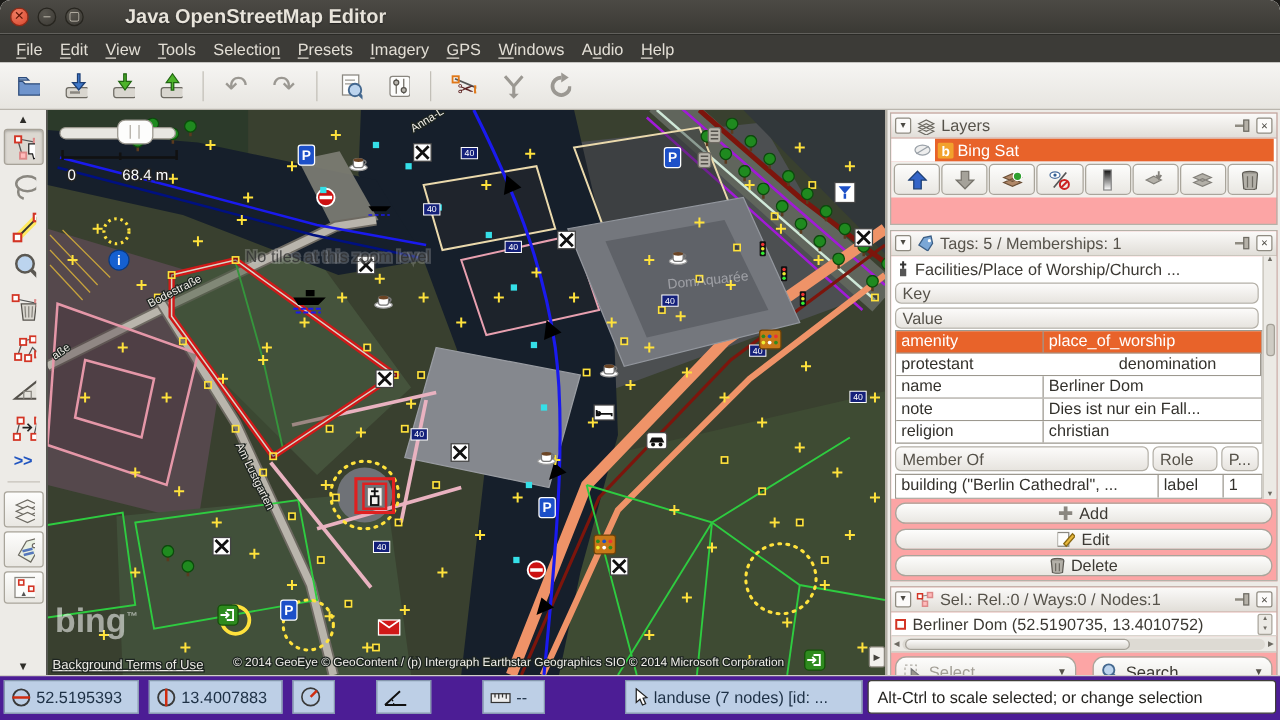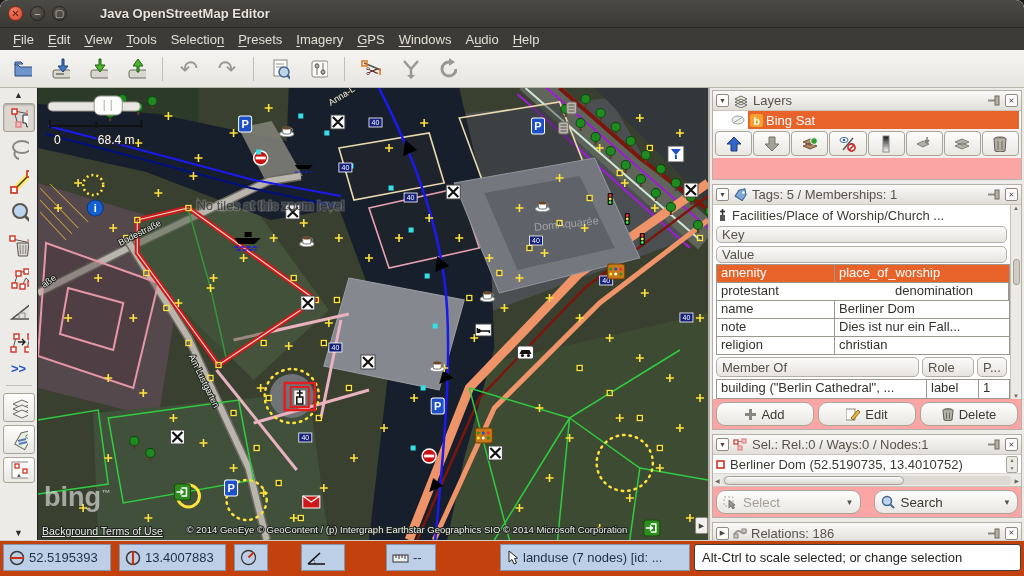--- a/index.html
+++ b/index.html
@@ -3,21 +3,21 @@
 <meta charset="utf-8">
 <style>
   html,body{margin:0;padding:0;background:#1c1b18;font-family:"Liberation Sans","DejaVu Sans",sans-serif;}
   *{box-sizing:border-box;}
   .window{position:relative;width:1024px;height:576px;background:#edebe7;overflow:hidden;border-radius:8px 8px 0 0;}
   
   .titlebar{height:28px;background:linear-gradient(#4c4a45,#3a3934);display:flex;align-items:center;padding:0 8px;border-radius:8px 8px 0 0;border-bottom:1px solid #2a2a26;}
   .winbtn{width:15px;height:15px;border-radius:50%;margin-right:7px;display:flex;align-items:center;justify-content:center;font-size:10px;line-height:1;cursor:default;}
   .winbtn.close{background:radial-gradient(circle at 35% 30%,#f07d62,#d8472e);border:1px solid #8e2b18;color:#5d1406;}
   .winbtn.min,.winbtn.max{background:radial-gradient(circle at 35% 30%,#59564f,#3a3833);border:1px solid #27251f;color:#c9c4b8;}
-  .title-text{color:#e8e4db;font-weight:bold;font-size:13px;margin-left:26px;text-shadow:0 1px 1px #222;}
+  .title-text{color:#e8e4db;font-weight:bold;font-size:16px;margin-left:26px;text-shadow:0 1px 1px #222;}
   
   .menubar{height:22px;background:#3c3b37;display:flex;align-items:center;padding:0 6px;color:#e2ded5;font-size:13px;}
   .menu-item{padding:2px 7px;cursor:default;text-align:right;}
   .menu-item u{text-underline-offset:2px;}
   
   .toolbar{height:38px;background:linear-gradient(#f6f5f3,#e7e5e0);border-bottom:1px solid #b9b5ad;display:flex;align-items:center;padding:0 6px;gap:6px;}
   .tbtn{width:32px;height:30px;display:flex;align-items:center;justify-content:center;border-radius:3px;}
   .tsep{width:1px;height:24px;background:#c2bfb7;margin:0 4px;}
   
   .main{position:absolute;top:88px;left:0;right:0;bottom:36px;display:flex;}
@@ -55,33 +55,33 @@
   .tagrow.sel{background:#e8632a;color:#fff;}
   .mem-head{display:flex;gap:3px;padding:2px 3px;margin-right:11px;}
   .mem-head .hb{height:20px;border:1px solid #b3afa6;border-radius:5px;background:linear-gradient(#fcfbfa,#e7e4df);color:#56524a;display:flex;align-items:center;padding:0 5px;white-space:nowrap;overflow:hidden;}
   .mem-head .m{flex:1;} .mem-head .r{width:52px;flex:none;} .mem-head .p{width:30px;flex:none;}
   .memtable{margin:0 11px 0 3px;border:1px solid #9c988f;}
   .memrow{display:flex;height:18px;background:#fff;color:#33312c;}
   .memrow .c{padding:0 4px;white-space:nowrap;overflow:hidden;}
   .memrow .c0{flex:1;border-right:1px solid #9c988f;}
   .memrow .c1{width:52px;flex:none;border-right:1px solid #9c988f;}
   .memrow .c2{width:30px;flex:none;}
-  .tag-btns{display:flex;gap:4px;padding:3px;}
+  .tag-btns{display:flex;gap:4px;padding:3px;flex-direction:column;}
   .bigbtn{flex:1;height:24px;border:1px solid #a9a59b;border-radius:9px;background:linear-gradient(#fdfdfc,#e9e7e2);display:flex;align-items:center;justify-content:center;gap:5px;font-size:13px;color:#3c3933;padding:0;}
   .sel-row{height:19px;display:flex;align-items:center;gap:5px;background:#fff;padding:0 3px;border-bottom:1px solid #d8d5ce;white-space:nowrap;overflow:hidden;}
   .vspin{margin-left:auto;width:12px;height:17px;border:1px solid #a9a59b;border-radius:2px;background:#eceae5;display:flex;flex-direction:column;align-items:center;justify-content:space-around;font-size:5px;color:#6d6a62;flex:none;}
   .hscroll{height:13px;display:flex;align-items:center;background:#eceae5;border-bottom:1px solid #cac6bd;padding:0 2px;gap:2px;font-size:6px;color:#6d6a62;}
   .hscroll .track{flex:1;height:9px;background:#dddad3;border-radius:5px;position:relative;}
   .hscroll .hthumb{position:absolute;left:2px;top:0;width:62%;height:9px;background:linear-gradient(#fcfbfa,#d9d6cf);border:1px solid #a5a198;border-radius:5px;}
   .sel-btns{display:flex;gap:13px;padding:3px;}
   .dropbtn{flex:1;height:24px;border:1px solid #a9a59b;border-radius:9px;background:linear-gradient(#fdfdfc,#e9e7e2);display:flex;align-items:center;justify-content:center;gap:6px;color:#3c3933;padding:0 6px;}
   .dropbtn .arrow{margin-left:auto;font-size:8px;color:#56524a;}
   .dropbtn.disabled{color:#a39f96;}
   
-  .statusbar{position:absolute;left:0;right:0;bottom:0;height:36px;background:#c2410c;border-top:1px solid #d2cfc8;display:flex;align-items:flex-start;padding:3px 3px 0 3px;font-size:13px;color:#1d3045;}
+  .statusbar{position:absolute;left:0;right:0;bottom:0;height:36px;background:#4c1d95;border-top:1px solid #d2cfc8;display:flex;align-items:flex-start;padding:3px 3px 0 3px;font-size:13px;color:#1d3045;}
   .seg{height:27px;background:#bdcfe6;border:1px solid #8496ad;display:flex;align-items:center;gap:4px;padding:0 5px;white-space:nowrap;overflow:hidden;flex:none;}
   .hintbox{height:27px;background:#fff;border:1px solid #3f3e3a;border-radius:3px;display:flex;align-items:center;padding:0 7px;color:#262521;margin-left:4px;flex:1;white-space:nowrap;overflow:hidden;}
   svg text{font-family:"Liberation Sans","DejaVu Sans",sans-serif;}
   .maplabel{paint-order:stroke;stroke:#1d2420;stroke-width:2px;fill:#f2efe8;font-size:9px;}
 </style>
 </head>
 <body>
 
 <div class="window">
 

